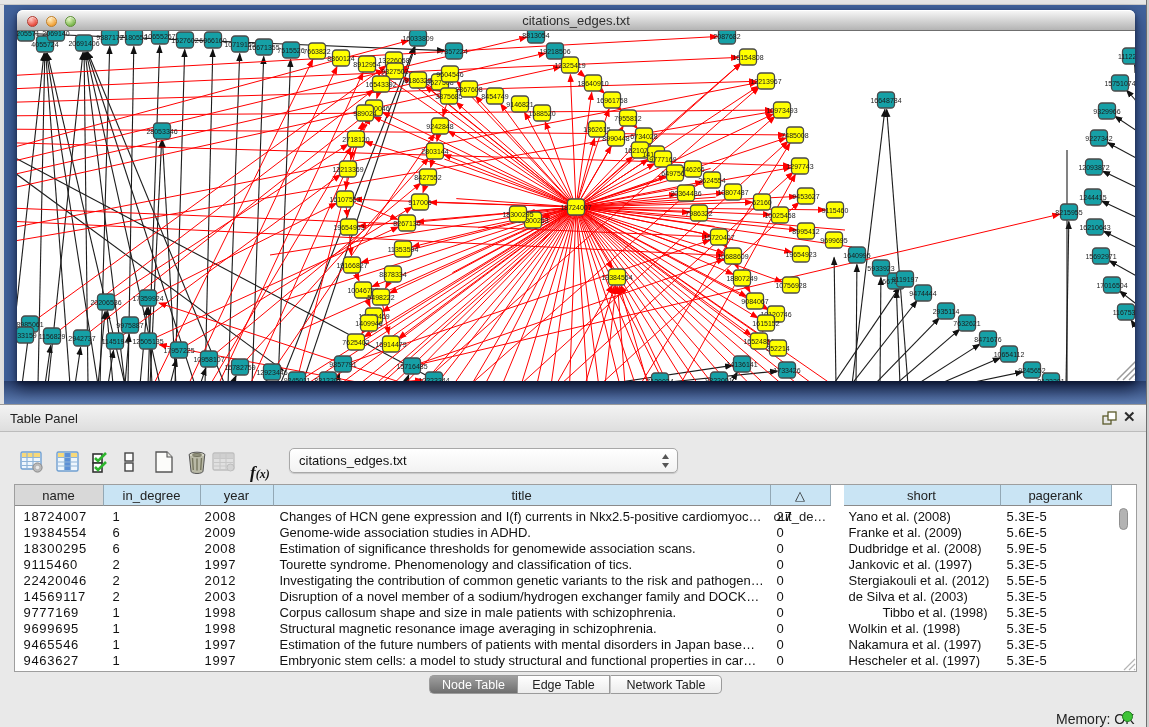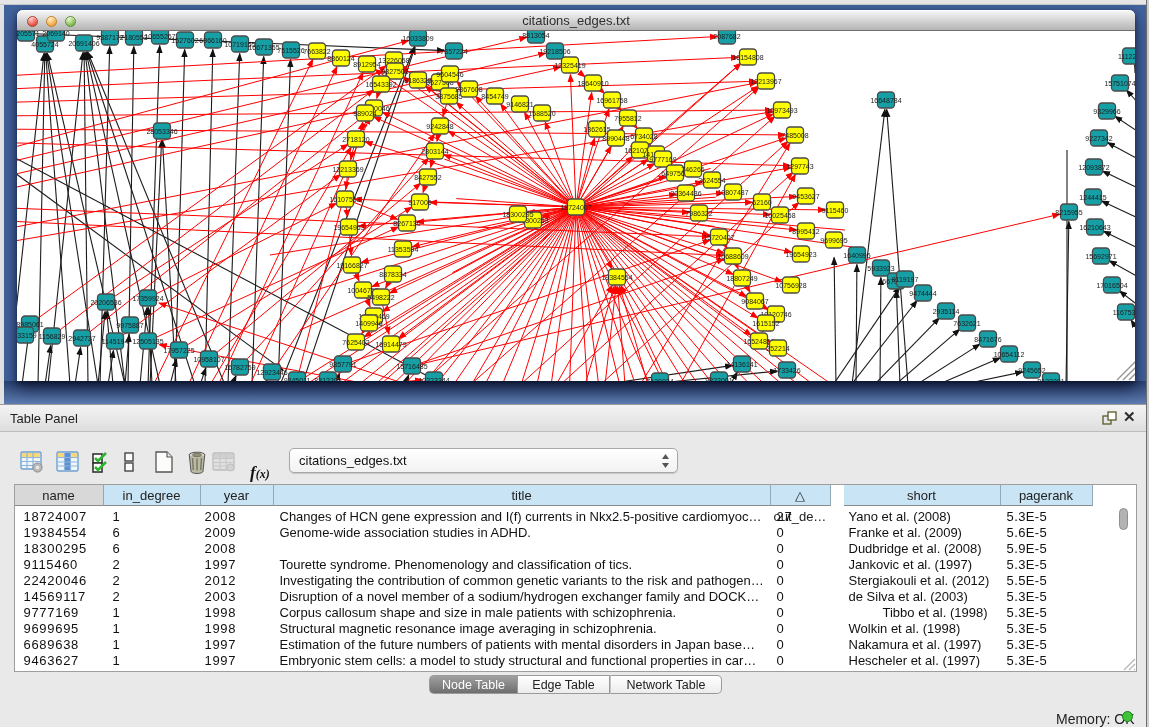--- a/index.html
+++ b/index.html
@@ -640,21 +640,21 @@
   </div>
 </div>
 
 <div class="abs" id="tablebox">
   <div class="th" style="left:0;width:89px;background:#d8d8d8">name</div>
   <div class="th" style="left:89px;width:97px">in_degree</div>
   <div class="th" style="left:186px;width:73px">year</div>
   <div class="th" style="left:259px;width:497px">title</div>
   <div class="th" style="left:756px;width:60px">△ out_de…</div>
   <div class="th" style="left:829px;width:157px">short</div>
-  <div class="th" style="left:986px;width:92px">pagerank</div>
+  <div class="th" style="left:986px;width:111px">pagerank</div>
   <div class="tr" style="top:23.5px">
       <span class="c" style="left:9px;letter-spacing:0.7px">18724007</span>
       <span class="c" style="left:98px;letter-spacing:0.7px">1</span>
       <span class="c" style="left:190px;letter-spacing:0.7px">2008</span>
       <span class="c" style="left:265px">Changes of HCN gene expression and I(f) currents in Nkx2.5-positive cardiomyoc…</span>
       <span class="c" style="left:762px;letter-spacing:0.7px">27</span>
       <span class="c" style="left:834px">Yano et al. (2008)</span>
       <span class="c" style="left:992px;letter-spacing:0.4px">5.3E-5</span>
     </div>
     <div class="tr" style="top:39.6px">
@@ -663,20 +663,21 @@
       <span class="c" style="left:190px;letter-spacing:0.7px">2009</span>
       <span class="c" style="left:265px">Genome-wide association studies in ADHD.</span>
       <span class="c" style="left:762px;letter-spacing:0.7px">0</span>
       <span class="c" style="left:834px">Franke et al. (2009)</span>
       <span class="c" style="left:992px;letter-spacing:0.4px">5.6E-5</span>
     </div>
     <div class="tr" style="top:55.7px">
       <span class="c" style="left:9px;letter-spacing:0.7px">18300295</span>
       <span class="c" style="left:98px;letter-spacing:0.7px">6</span>
       <span class="c" style="left:190px;letter-spacing:0.7px">2008</span>
+      <span class="c" style="left:265px">Estimation of significance thresholds for genomewide association scans.</span>
       <span class="c" style="left:762px;letter-spacing:0.7px">0</span>
       <span class="c" style="left:834px">Dudbridge et al. (2008)</span>
       <span class="c" style="left:992px;letter-spacing:0.4px">5.9E-5</span>
     </div>
     <div class="tr" style="top:71.8px">
       <span class="c" style="left:9px;letter-spacing:0.7px">9115460</span>
       <span class="c" style="left:98px;letter-spacing:0.7px">2</span>
       <span class="c" style="left:190px;letter-spacing:0.7px">1997</span>
       <span class="c" style="left:265px">Tourette syndrome. Phenomenology and classification of tics.</span>
       <span class="c" style="left:762px;letter-spacing:0.7px">0</span>
@@ -713,21 +714,21 @@
     <div class="tr" style="top:136.2px">
       <span class="c" style="left:9px;letter-spacing:0.7px">9699695</span>
       <span class="c" style="left:98px;letter-spacing:0.7px">1</span>
       <span class="c" style="left:190px;letter-spacing:0.7px">1998</span>
       <span class="c" style="left:265px">Structural magnetic resonance image averaging in schizophrenia.</span>
       <span class="c" style="left:762px;letter-spacing:0.7px">0</span>
       <span class="c" style="left:834px">Wolkin et al. (1998)</span>
       <span class="c" style="left:992px;letter-spacing:0.4px">5.3E-5</span>
     </div>
     <div class="tr" style="top:152.3px">
-      <span class="c" style="left:9px;letter-spacing:0.7px">6689638</span>
+      <span class="c" style="left:9px;letter-spacing:0.7px">9465546</span>
       <span class="c" style="left:98px;letter-spacing:0.7px">1</span>
       <span class="c" style="left:190px;letter-spacing:0.7px">1997</span>
       <span class="c" style="left:265px">Estimation of the future numbers of patients with mental disorders in Japan base…</span>
       <span class="c" style="left:762px;letter-spacing:0.7px">0</span>
       <span class="c" style="left:834px">Nakamura et al. (1997)</span>
       <span class="c" style="left:992px;letter-spacing:0.4px">5.3E-5</span>
     </div>
     <div class="tr" style="top:168.4px">
       <span class="c" style="left:9px;letter-spacing:0.7px">9463627</span>
       <span class="c" style="left:98px;letter-spacing:0.7px">1</span>

